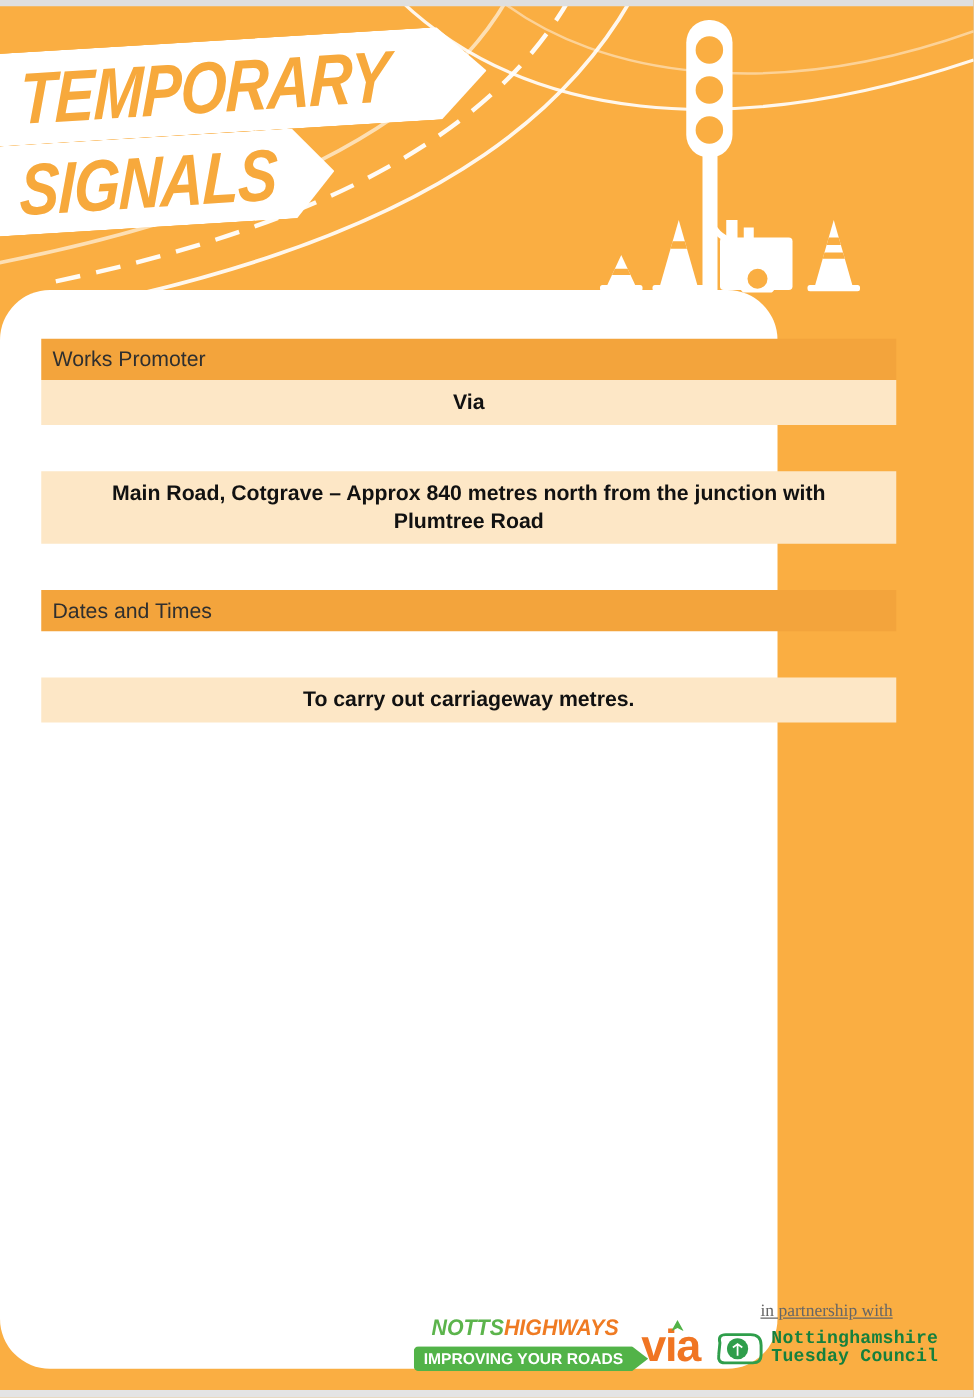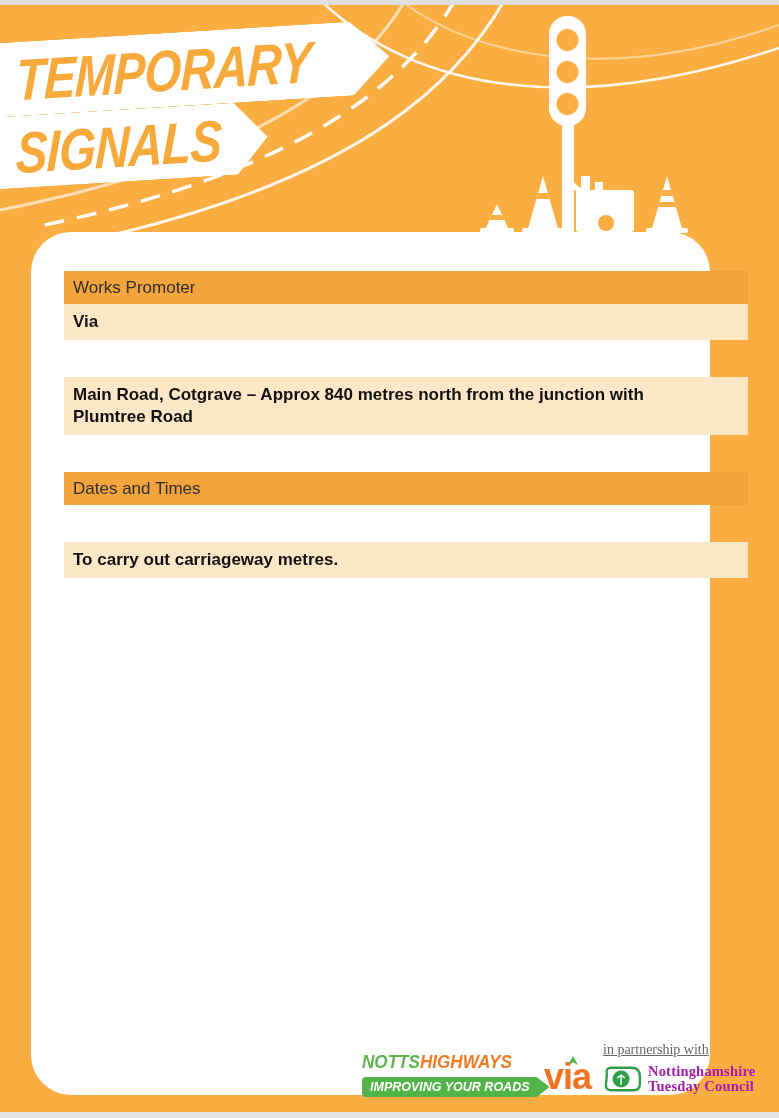--- a/index.html
+++ b/index.html
@@ -16,53 +16,53 @@
             transform:rotate(-3.5deg); transform-origin:left center; z-index:3; }
   .banner1 { top:44px; width:404px; height:74px; padding-left:30px;
              clip-path:polygon(0 0, calc(100% - 38px) 0, 100% 50%, calc(100% - 38px) 100%, 0 100%); }
   .banner2 { top:118px; width:282px; height:72px; padding-left:30px;
              clip-path:polygon(0 0, calc(100% - 32px) 0, 100% 50%, calc(100% - 32px) 100%, 0 100%); }
   .banner-text { font-size:58px; font-weight:bold; font-style:italic; color:#F7A93C;
                  transform:scaleX(0.82) skewX(-6deg); transform-origin:left center;
                  white-space:nowrap; letter-spacing:-1px; }
 
   
-  .card { position:absolute; left:31px; top:232px; width:679px; height:863px;
-          background:#fff; border-radius:40px; z-index:2; }
+  .card { position:absolute; left:0; top:232px; width:622px; height:863px;
+          background:#fff; border-radius:40px; z-index:2;text-align:center; }
 
   .sections { position:absolute; left:33px; top:39px; width:684px; }
   .section { margin-bottom:37px; }
   .sec-bar { height:33px; background:#F3A43C; display:flex; align-items:center;
              padding:0 9px; }
   .sec-label { font-size:17px; color:#2F2F2F; }
   .sec-content { background:#FDE7C6; padding:7px 9px; font-size:17px; font-weight:bold;
                  color:#111; line-height:22px; white-space:pre-line; }
   .ord { font-size:11px; position:relative; top:-6px; font-weight:bold; }
 
   
   .footer-logos { position:absolute; left:0; top:0; width:100%; height:100%; pointer-events:none; }
   .notts { position:absolute; left:331px; top:820px; }
   .notts-name { font-size:18px; font-weight:bold; font-style:italic; letter-spacing:0;
                 transform:scaleX(0.95); transform-origin:left center; white-space:nowrap; }
   .notts-green { color:#5CB44C; }
   .notts-orange { color:#EF7B23; }
   .notts-banner { margin-top:4px; display:inline-block; background:#52B348; color:#fff;
-                  font-size:12.5px; font-weight:bold; font-style:italic;
+                  font-size:12.5px; font-weight:bold; 
                   padding:3px 20px 3px 8px; border-radius:4px;
                   clip-path:polygon(0 0, calc(100% - 13px) 0, 100% 50%, calc(100% - 13px) 100%, 0 100%);
                   white-space:nowrap; }
   .via-logo { position:absolute; left:513px; top:828px; font-size:36px; font-weight:bold;
               color:#F07523; letter-spacing:-1px; line-height:34px; }
   .via-sprout { position:absolute; left:24px; top:-4px; width:10px; height:9px; background:#52B348;
                 clip-path:polygon(50% 0, 100% 100%, 50% 70%, 0 100%); }
   .partner { position:absolute; left:570px; top:810px; }
   .partner-pre { font-family:"Liberation Serif", serif; font-size:14px; color:#666; margin-left:2px;text-decoration:underline; }
   .ncc-row { display:flex; align-items:center; margin-top:5px; }
-  .ncc-name { font-family:Liberation Serif, serif; font-weight:bold; font-size:14.5px;
-              line-height:15px; color:#a21caf; margin-left:5px; letter-spacing:0.2px; }
+  .ncc-name { font-family:Liberation Mono, monospace; font-weight:bold; font-size:14.5px;
+              line-height:15px; color:#15803d; margin-left:5px; letter-spacing:0.2px; }
 </style>
 </head>
 <body>
 
 <div class="page">
   <div class="strip-top"></div>
 
   <svg class="header-art" width="779" height="234" viewBox="0 0 779 234">
 
     <path d="M 520 -30 C 470 80, 360 180, 90 240" stroke="#ffffff" stroke-width="3" fill="none" opacity="0.9"></path>

